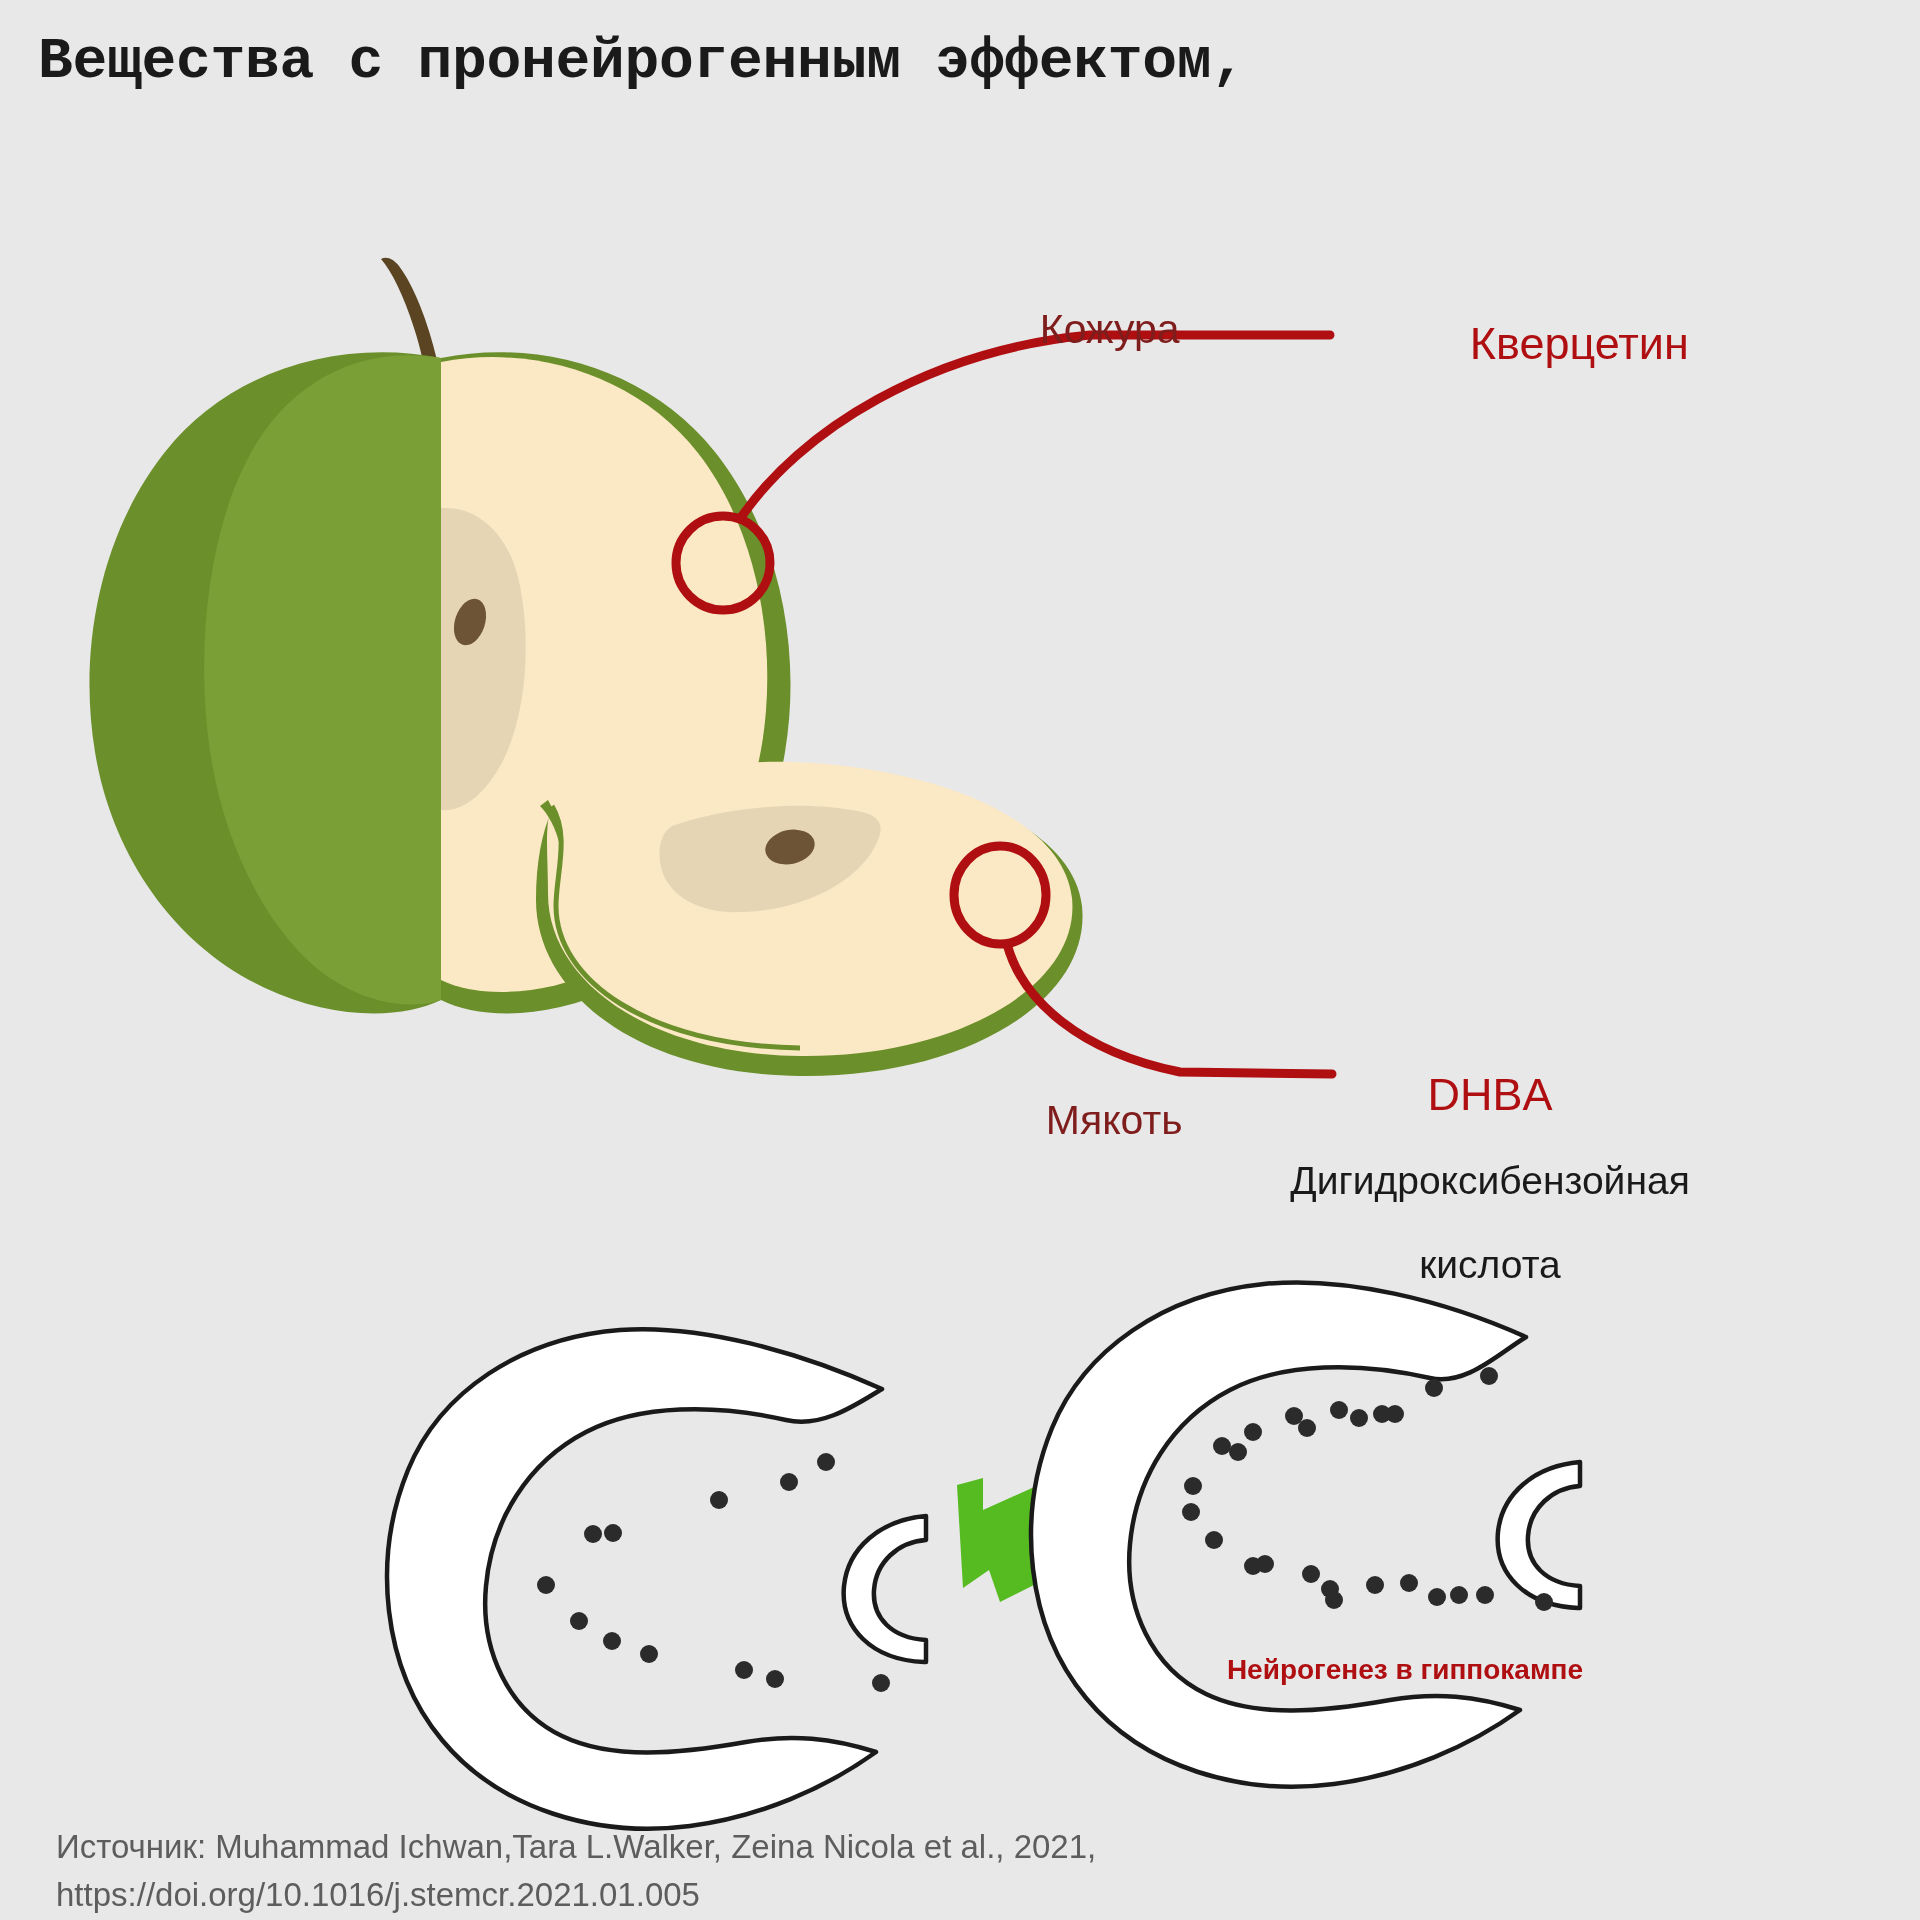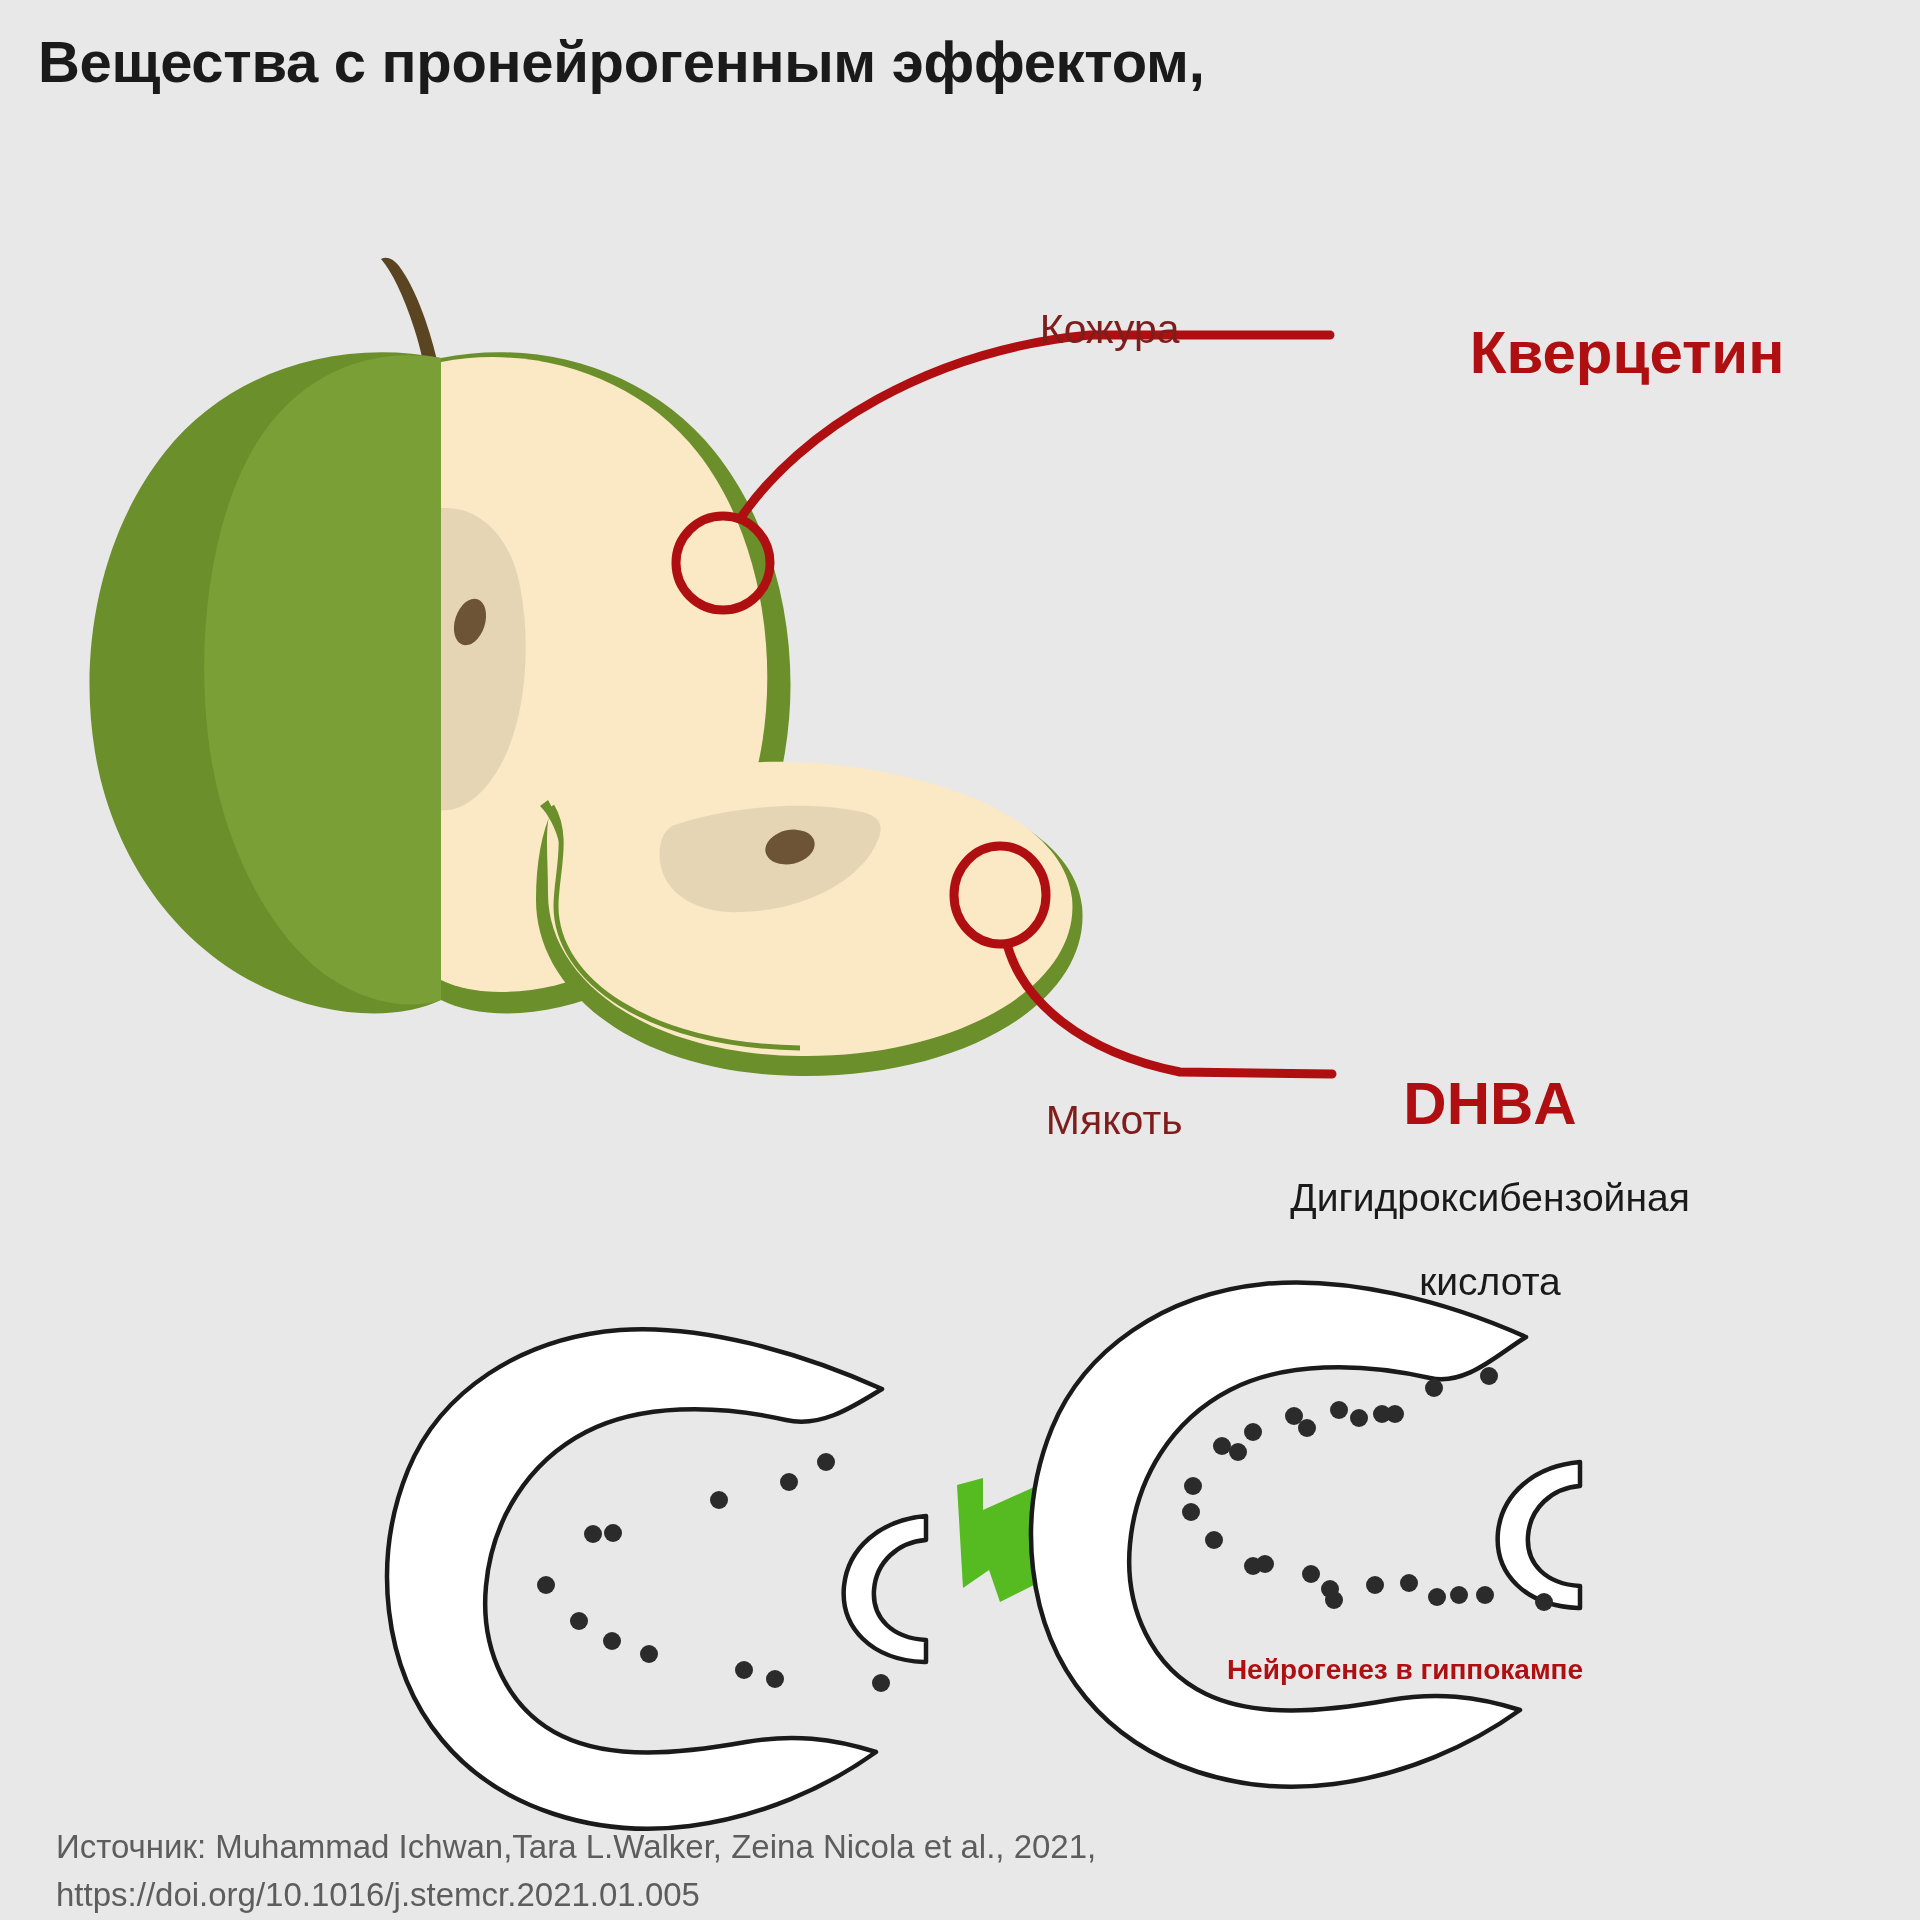--- a/index.html
+++ b/index.html
@@ -29,35 +29,36 @@
     top: 26px;
     width: 1700px;
   }
   .title-line {
     font-size: 58px;
     font-weight: bold;
     line-height: 1.23;
     letter-spacing: -0.3px;
     color: #1a1a1a;
     white-space: pre;
+    font-family: Liberation Mono, monospace;
   }
 
   
   .lbl {
     position: absolute;
     white-space: pre;
   }
   .lbl-part {
     font-size: 41px;
     font-weight: normal;
     color: #7f1d1d;
   }
   .lbl-compound {
-    font-size: 60px;
-    font-weight: bold;
+    font-size: 45px;
+    font-weight: normal;
     color: #b00f12;
     text-align: center;
   }
   .lbl-compound-sub {
     font-size: 39px;
     font-weight: normal;
     color: #1a1a1a;
     text-align: center;
     line-height: 1.22;
   }

